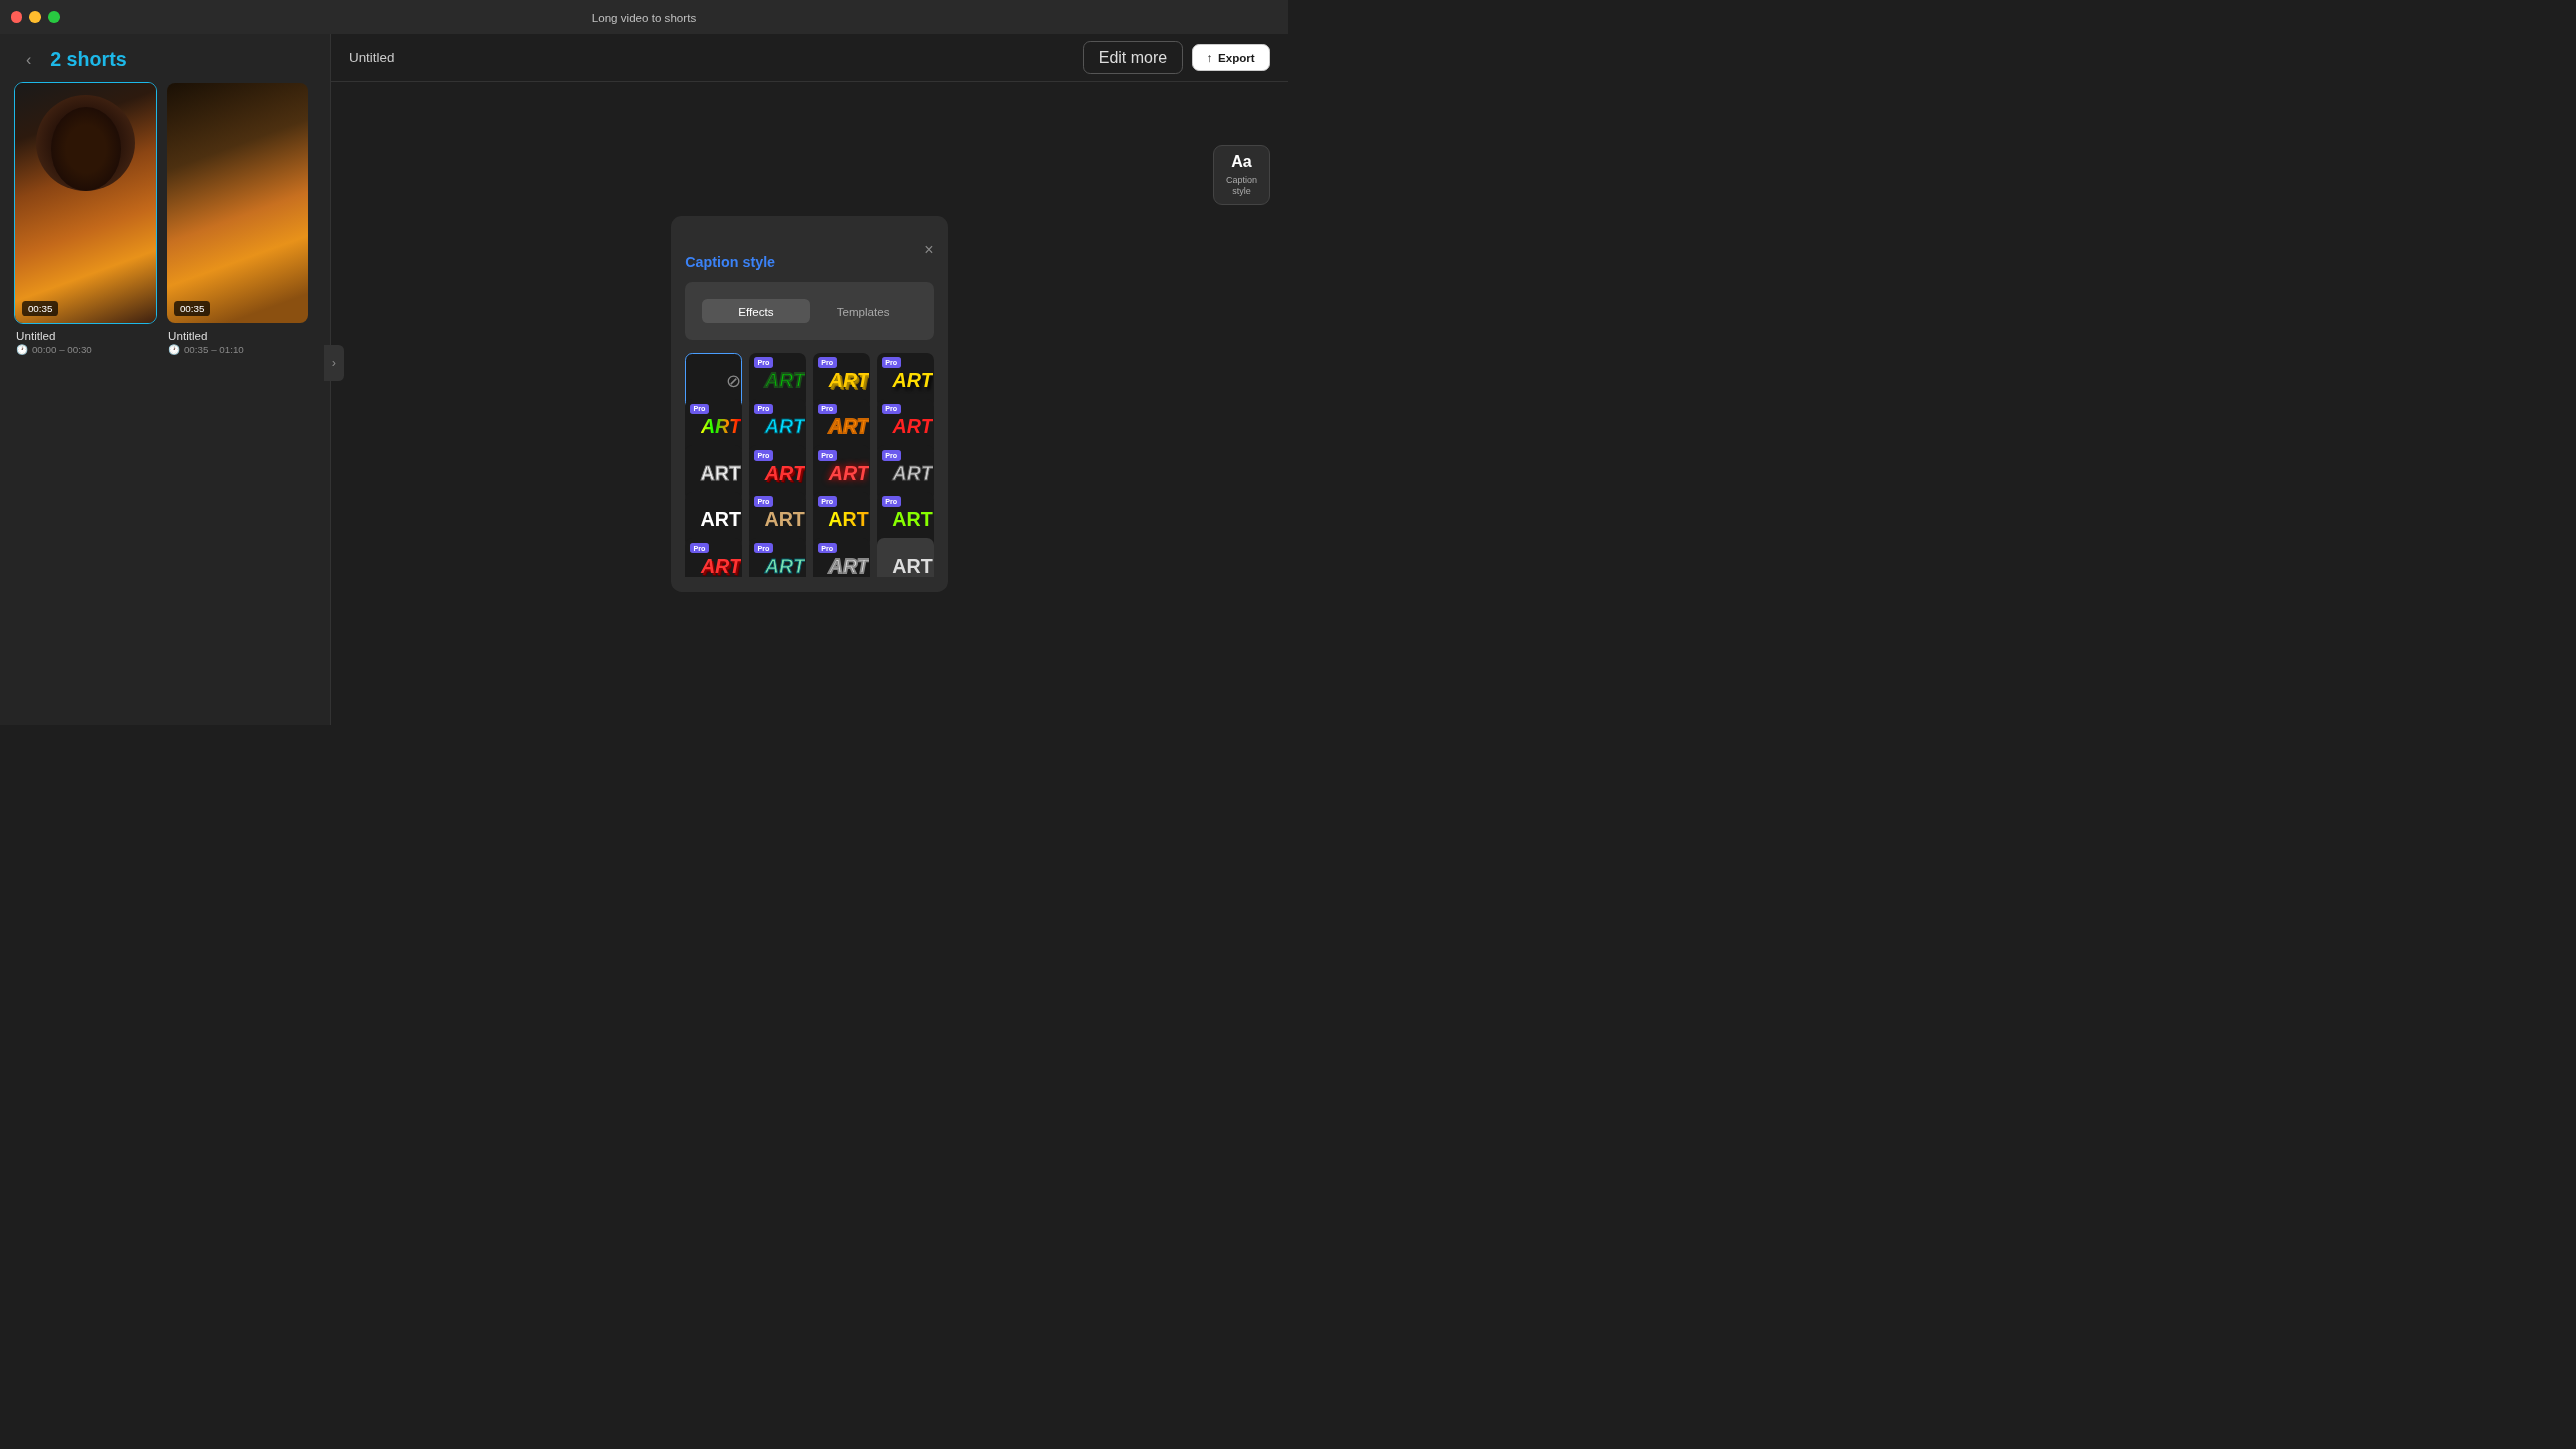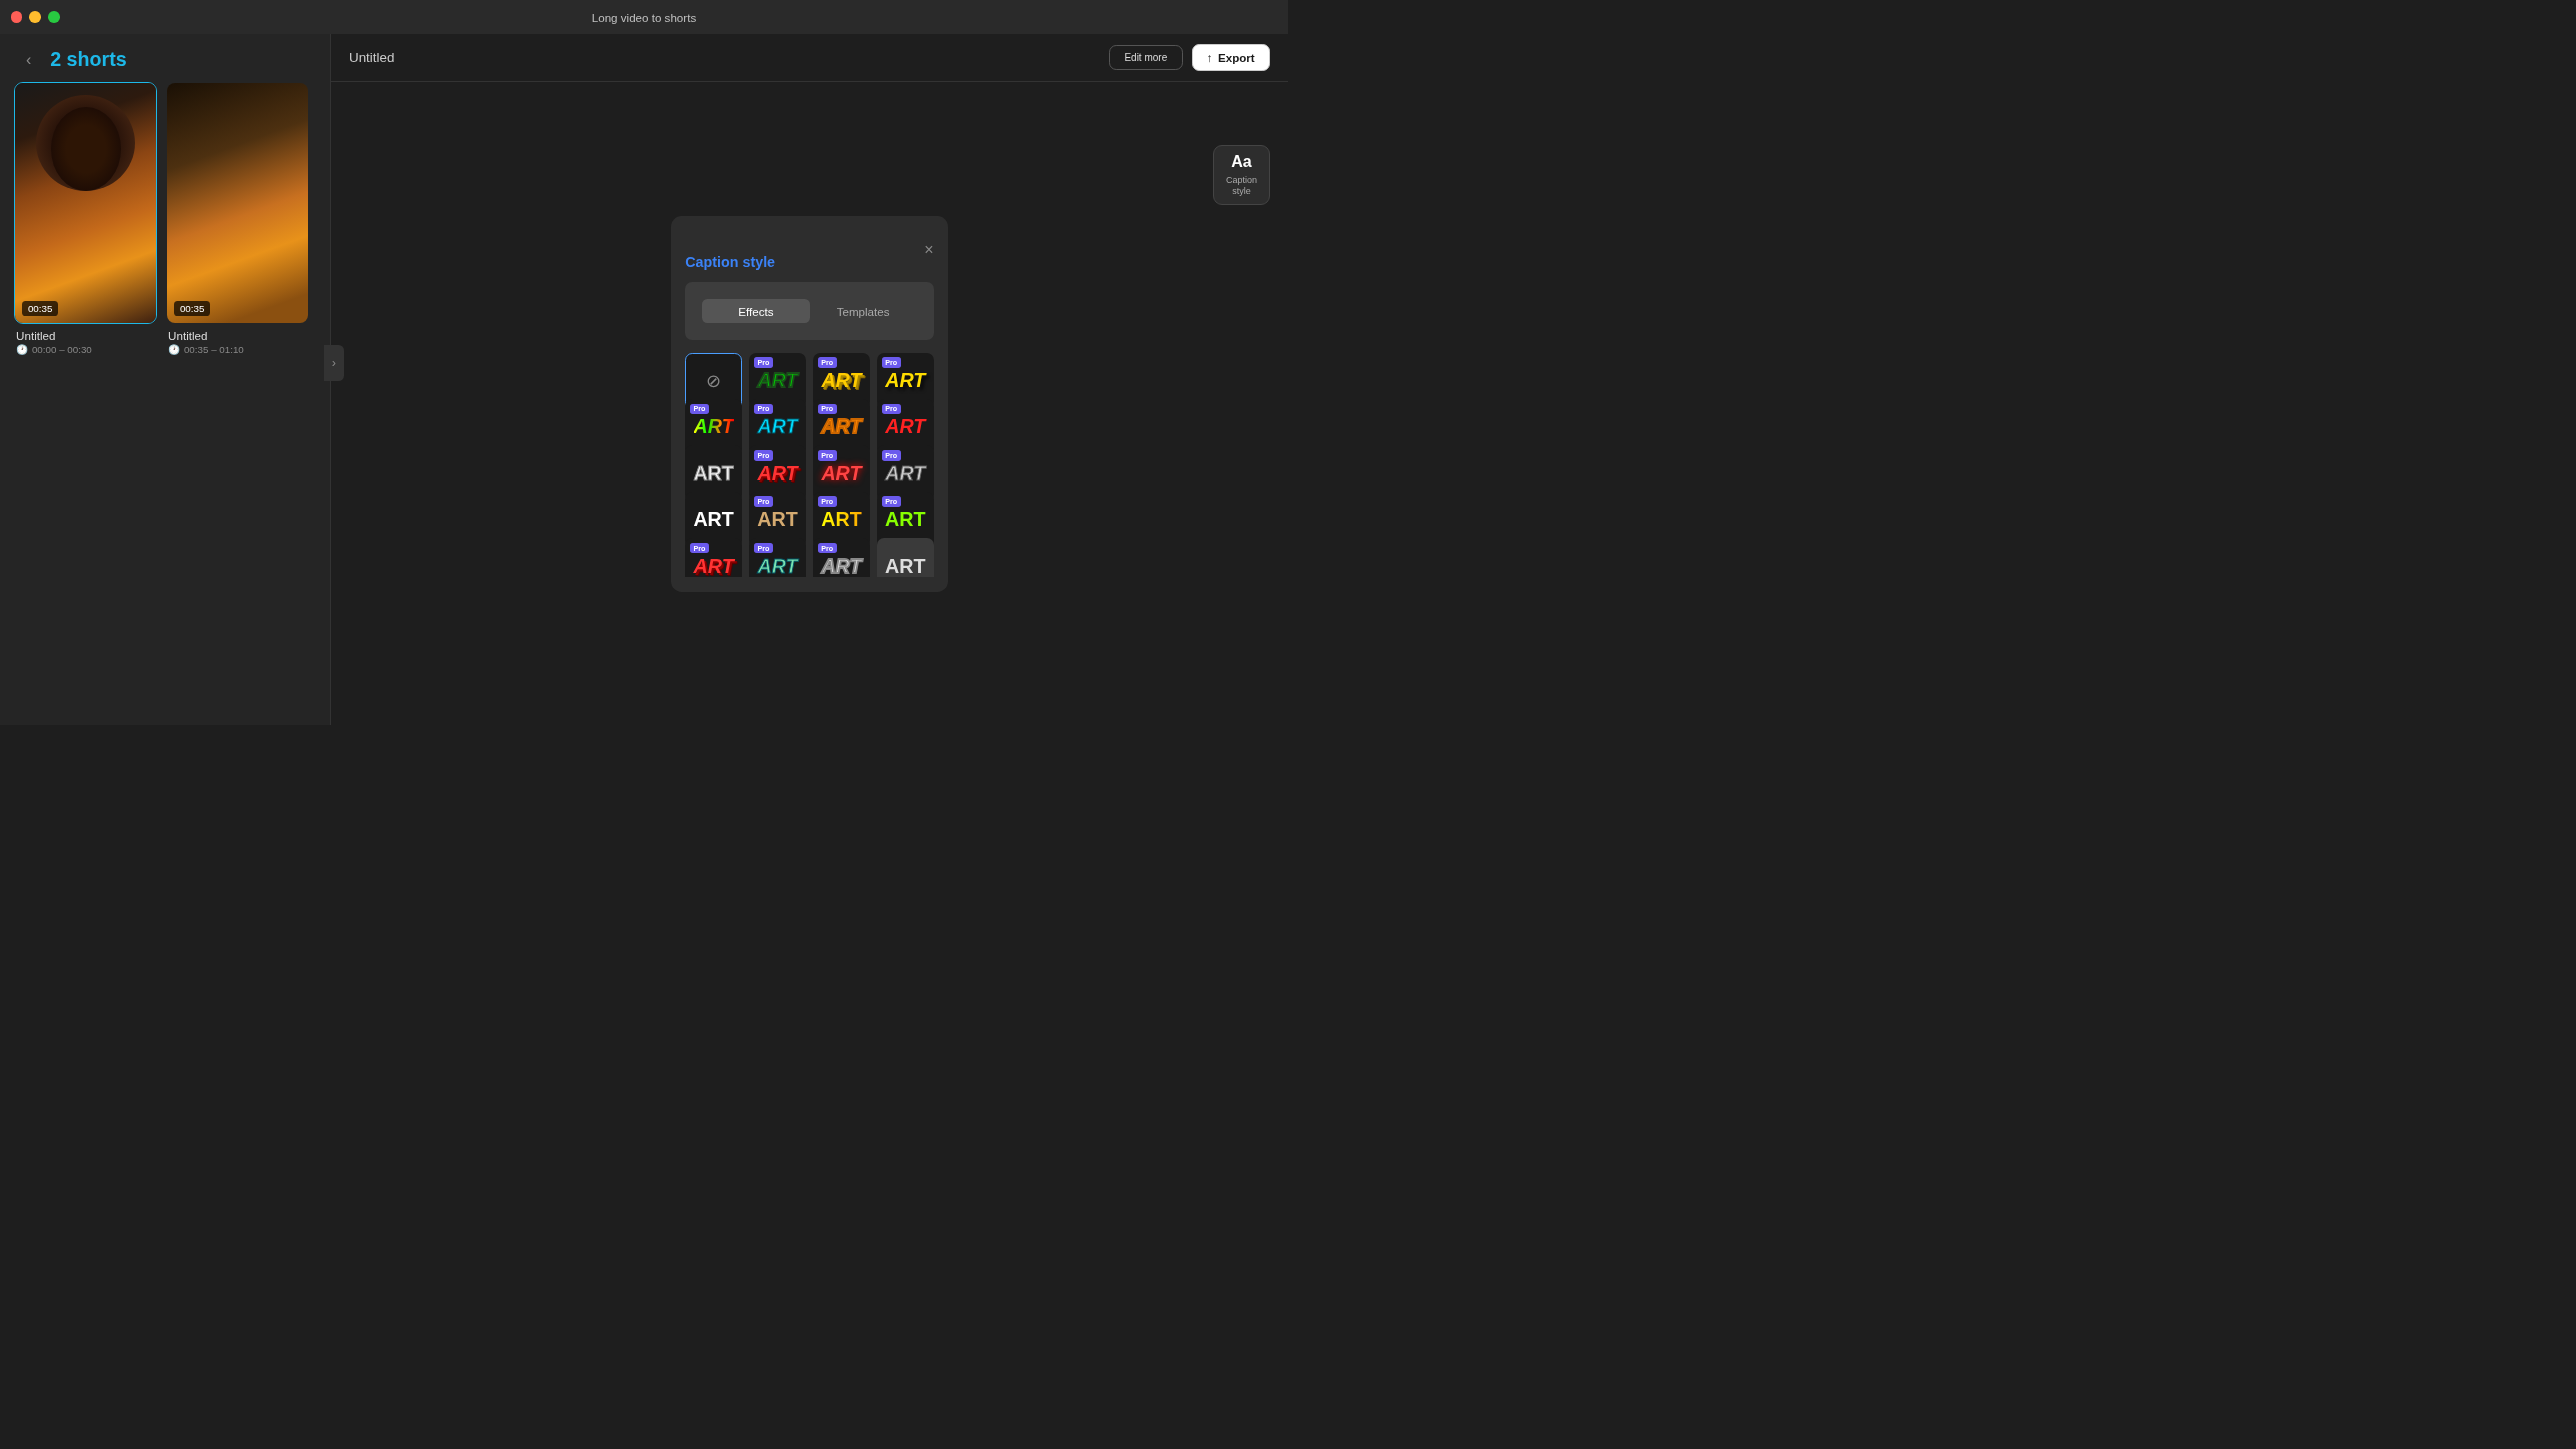--- a/index.html
+++ b/index.html
@@ -191,21 +191,21 @@
       background: #1e1e1e;
     }
     .doc-title { font-size: 13.4px; color: #ccc; }
     .top-actions { display: flex; gap: 9px; align-items: center; }
     .btn-edit-more {
       background: transparent;
       border: 0.9px solid #555;
       color: #ddd;
       padding: 6.3px 14.3px;
       border-radius: 7.2px;
-      font-size: 10px;
+      font-size: 16px;
       cursor: pointer;
     }
     .btn-export {
       background: #fff;
       border: 0.9px solid #ccc;
       color: #1a1a1a;
       padding: 6.3px 14.3px;
       border-radius: 7.2px;
       font-size: 11.6px;
       font-weight: 600;
@@ -362,21 +362,21 @@
       overflow-y: auto;
       flex: 1;
     }
     .style-item {
       width: 100%;
       aspect-ratio: 1;
       border-radius: 7.2px;
       background: #3a3a3a;
       display: flex;
       align-items: center;
-      justify-content: center;
+      justify-content: flex-end;
       cursor: pointer;
       border: 1.8px solid transparent;
       position: relative;
       overflow: hidden;
     }
     .style-item.selected {
       border: 1.8px solid #4a9eff;
     }
     .style-item .pro-badge {
       position: absolute;

